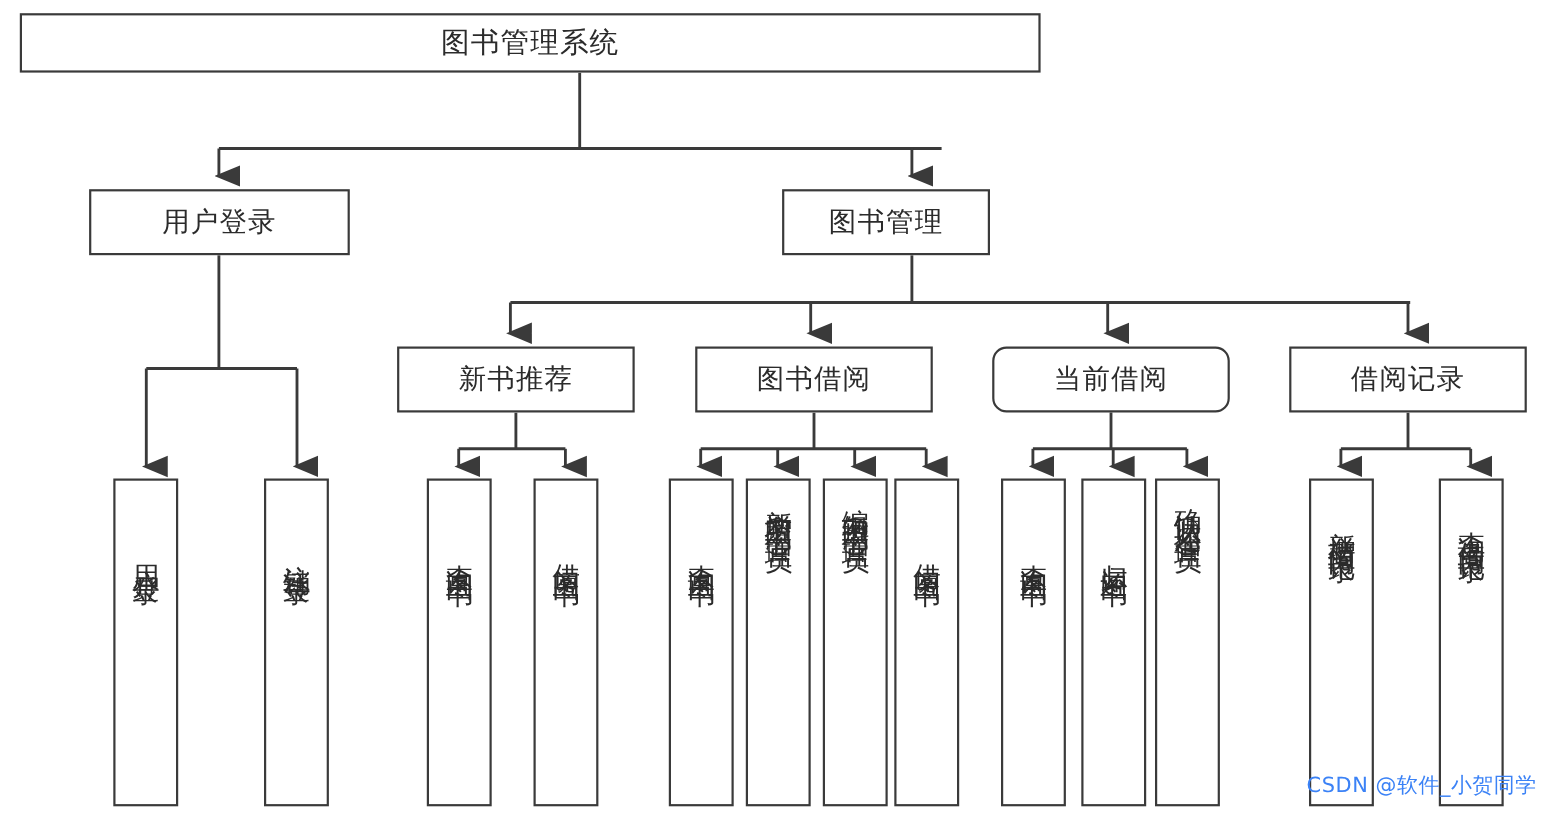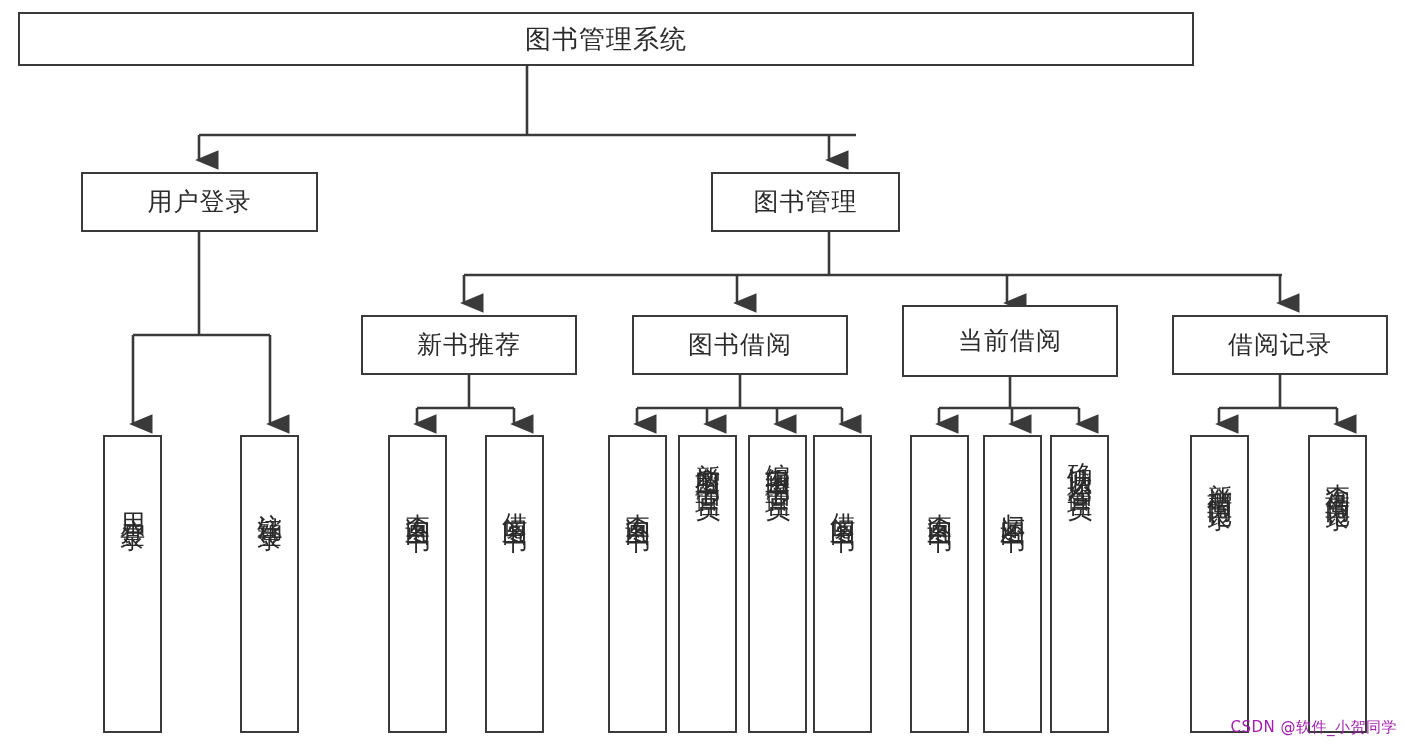--- a/index.html
+++ b/index.html
@@ -54,23 +54,23 @@
     position: absolute;
     left: 0;
     top: 0;
     width: 1405px;
     height: 747px;
     pointer-events: none;
   }
   #watermark {
     position: absolute;
     right: 8px;
-    bottom: 10px;
-    font-size: 15px;
-    color: #a21caf;
+    bottom: 20px;
+    font-size: 19px;
+    color: #3b82f6;
     letter-spacing: 0.5px;
     white-space: nowrap;
   }
 </style>
 </head>
 <body>
 
 <div id="canvas">
 
   <svg id="wires" viewBox="0 0 1405 747" xmlns="http://www.w3.org/2000/svg">
@@ -116,38 +116,38 @@
       <path d="M 1012 408 L 1012 424" marker-end="url(#arrow)"></path>
       <path d="M 1079 408 L 1079 424" marker-end="url(#arrow)"></path>
 
       <path d="M 1280 375 L 1280 408"></path>
       <path d="M 1219 408 L 1337 408"></path>
       <path d="M 1219 408 L 1219 424" marker-end="url(#arrow)"></path>
       <path d="M 1337 408 L 1337 424" marker-end="url(#arrow)"></path>
     </g>
   </svg>
 
-  <div class="node horizontal root" style="left:18px; top:12px; width:1176px; height:54px;">
+  <div class="node horizontal root" style="left:18px; top:12px; width:928px; height:54px;">
     <span class="node-label">图书管理系统</span>
   </div>
 
   <div class="node horizontal" style="left:81px; top:172px; width:237px; height:60px;">
     <span class="node-label">用户登录</span>
   </div>
   <div class="node horizontal" style="left:711px; top:172px; width:189px; height:60px;">
     <span class="node-label">图书管理</span>
   </div>
 
   <div class="node horizontal" style="left:632px; top:315px; width:216px; height:60px;">
     <span class="node-label">图书借阅</span>
   </div>
   <div class="node horizontal" style="left:361px; top:315px; width:216px; height:60px;">
     <span class="node-label">新书推荐</span>
   </div>
-  <div class="node horizontal" style="left:902px; top:305px; width:216px; height:72px;">
+  <div class="node horizontal" style="left:902px; top:315px; width:216px; height:60px;border-radius:13px;">
     <span class="node-label">当前借阅</span>
   </div>
   <div class="node horizontal" style="left:1172px; top:315px; width:216px; height:60px;">
     <span class="node-label">借阅记录</span>
   </div>
 
   <div class="node vertical" style="left:103px; top:435px; width:59px; height:298px; padding-top:56px;">
     <span class="node-label">用户登录</span>
   </div>
   <div class="node vertical" style="left:240px; top:435px; width:59px; height:298px; padding-top:56px;">

